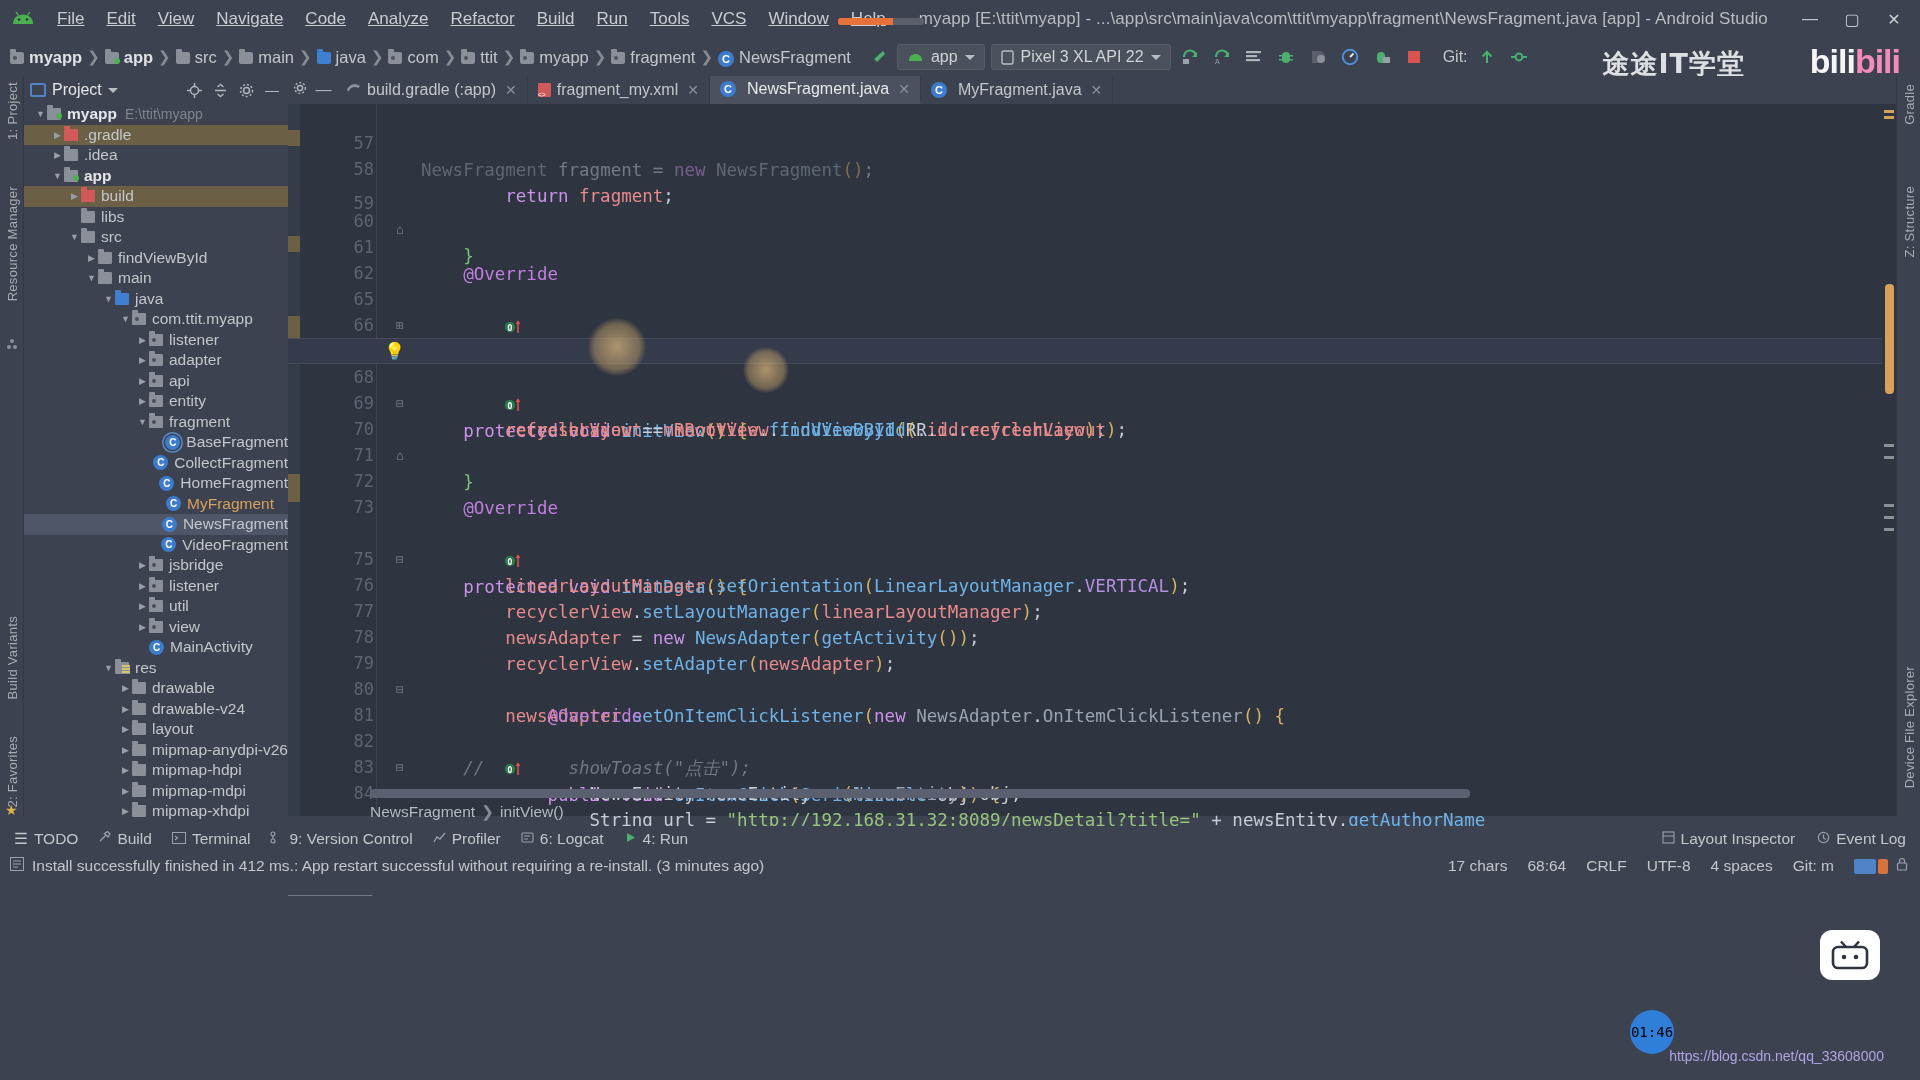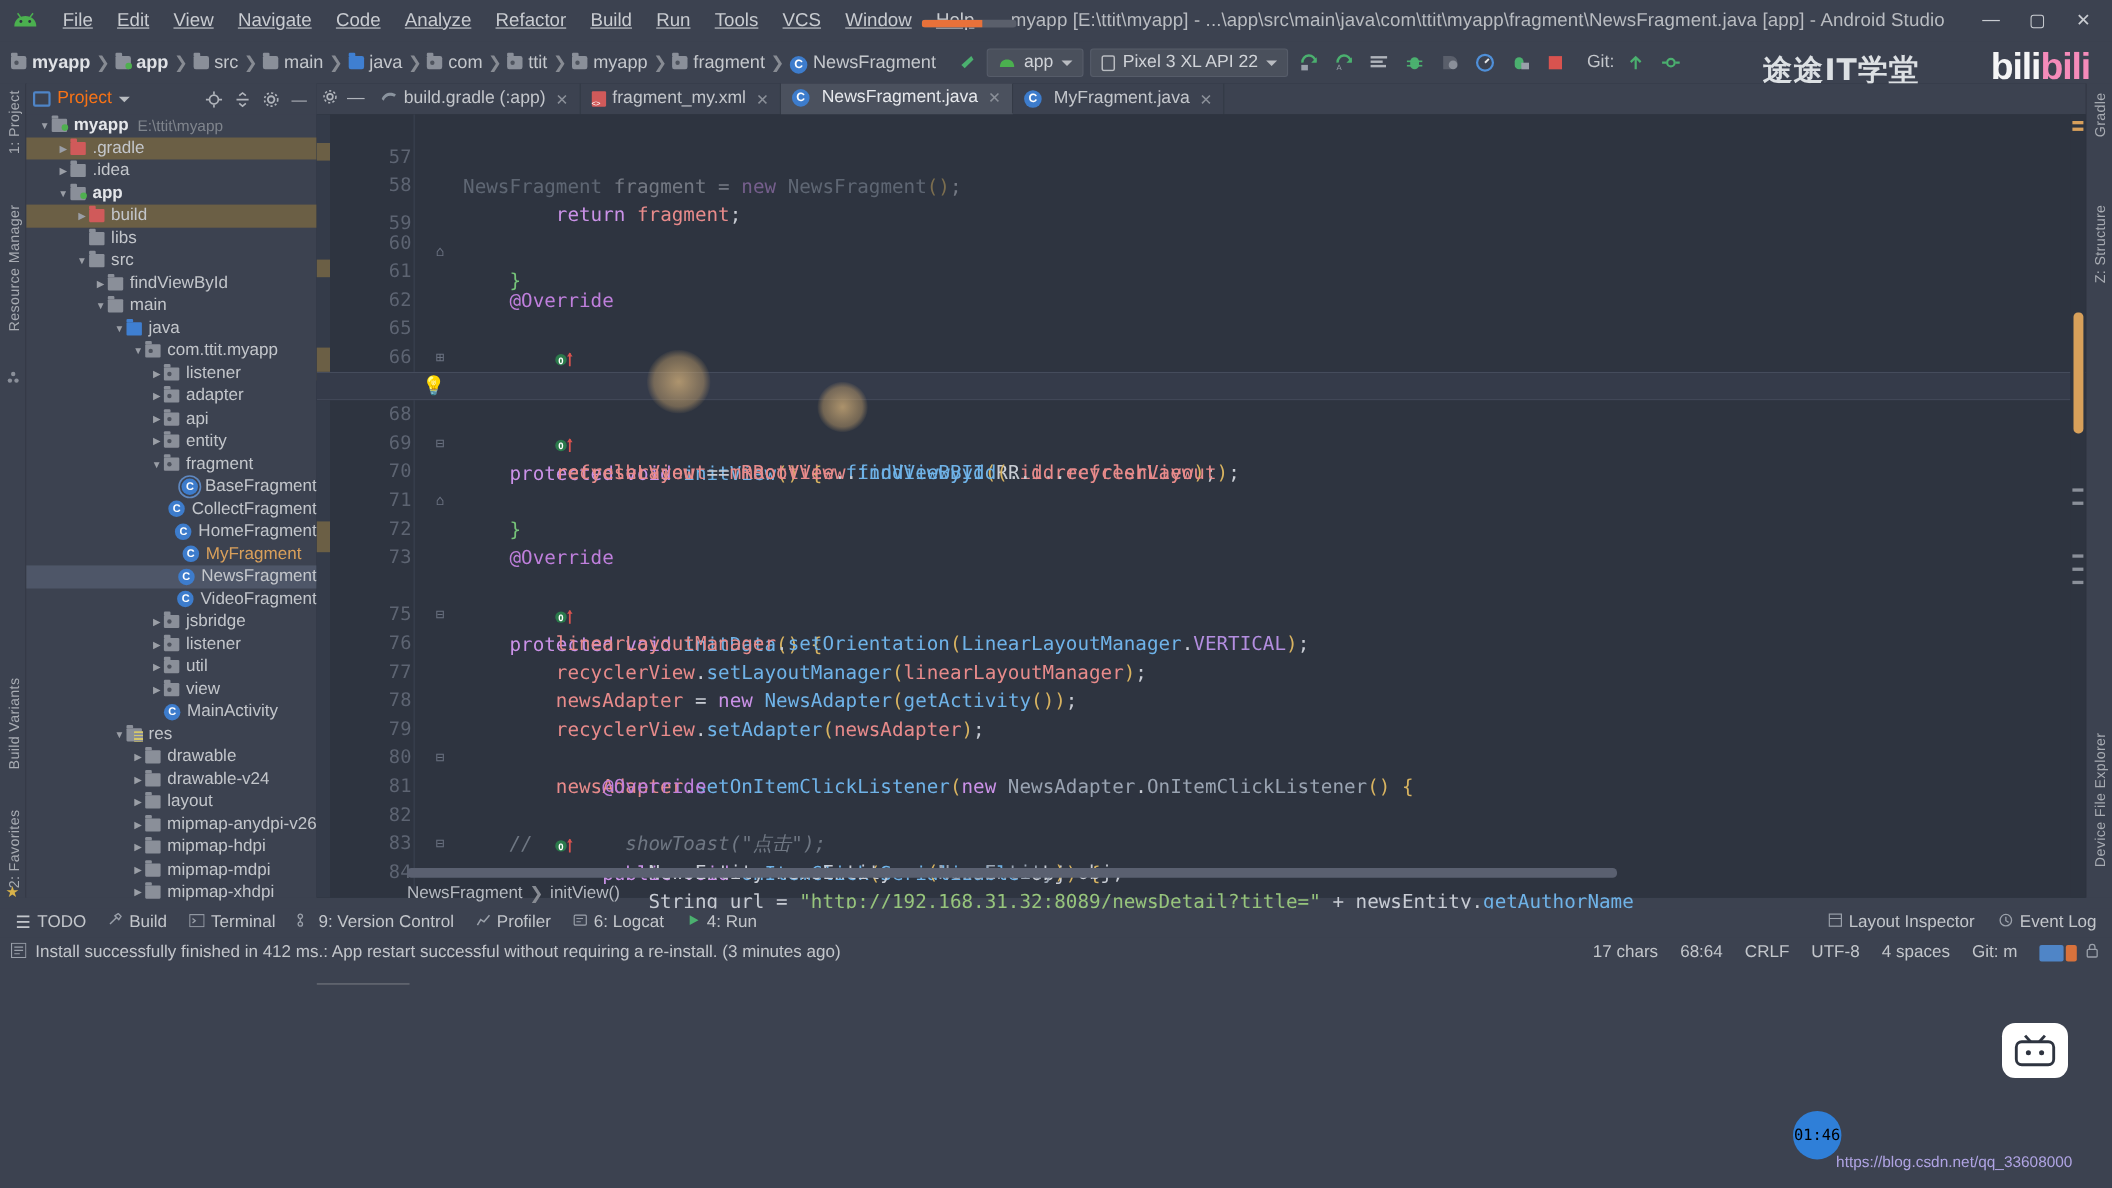--- a/index.html
+++ b/index.html
@@ -96,21 +96,21 @@
 
   
   .project-panel{
     position:absolute; left:24px; top:76px; width:264px; height:740px;
     background:#3c4250;
   }
   .pp-header{
     height:28px; display:flex; align-items:center; padding:0 6px; gap:6px;
     background:#3c4250;
   }
-  .pp-title{font-size:16px;color:#f97316;}
+  .pp-title{font-size:16px;color:#e5e5e5;}
   .pp-header .sp{flex:1;}
   .pp-ic{width:20px;height:20px;display:flex;align-items:center;justify-content:center;color:#b0b4bb;font-size:14px;}
   .tree{ position:relative; font-size:15.5px; color:#c3c6cb; }
   .trow{
     height:20.5px; display:flex; align-items:center; white-space:nowrap;
     padding-left:4px; position:relative;
   }
   .trow.sel{ background:#4e5668; }
   .trow.hl{ background:#6b5f45; }
   .arrow{ width:13px; display:inline-block; text-align:center; font-size:9px; color:#9a9ea6; }

